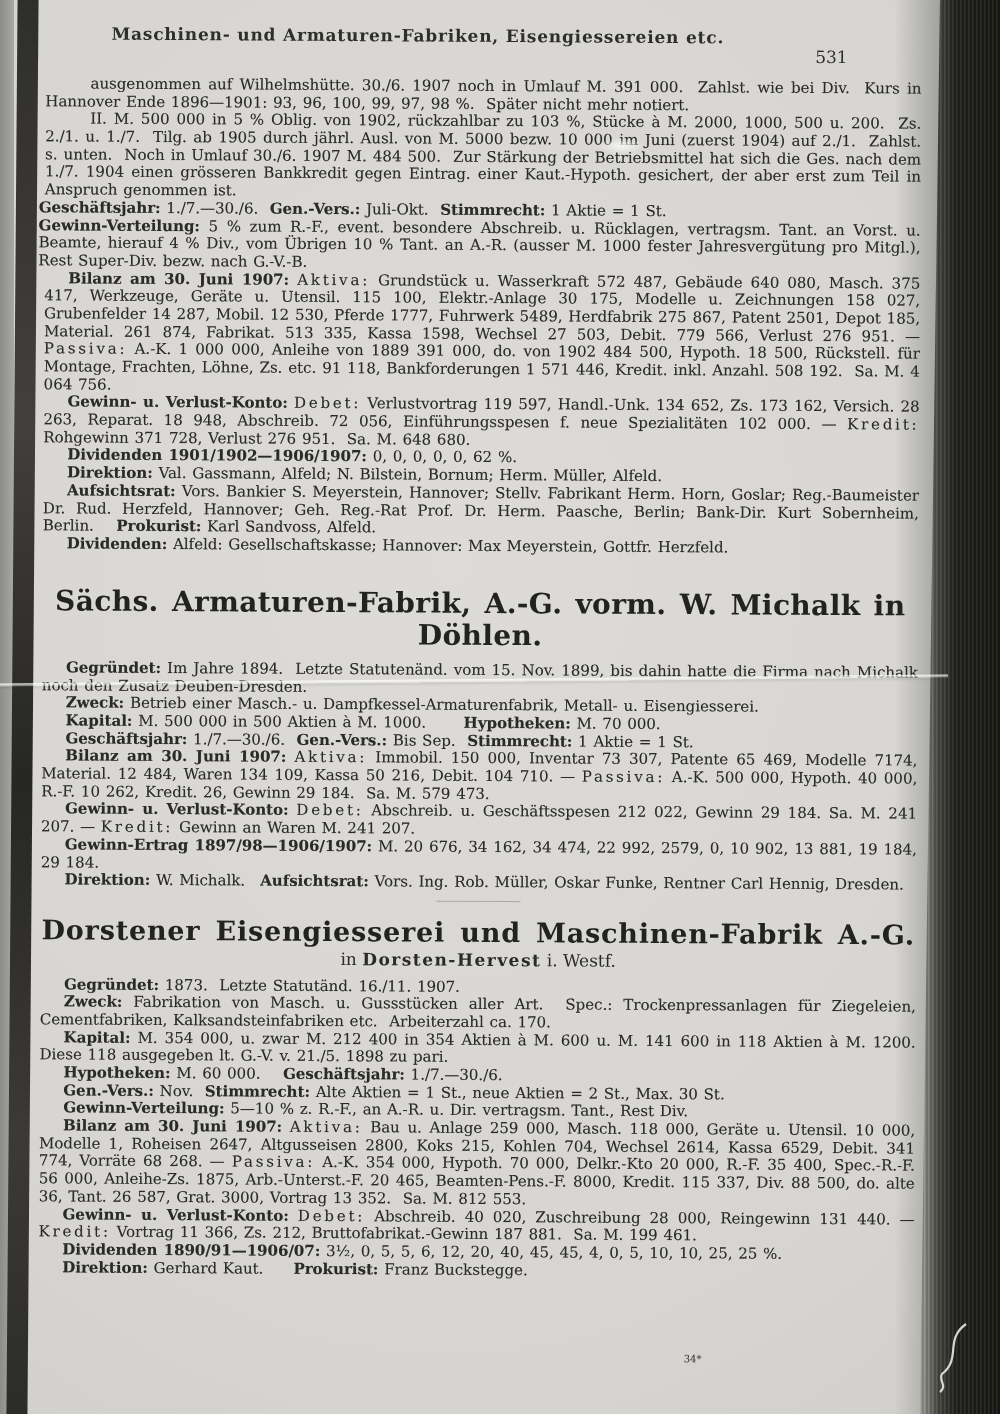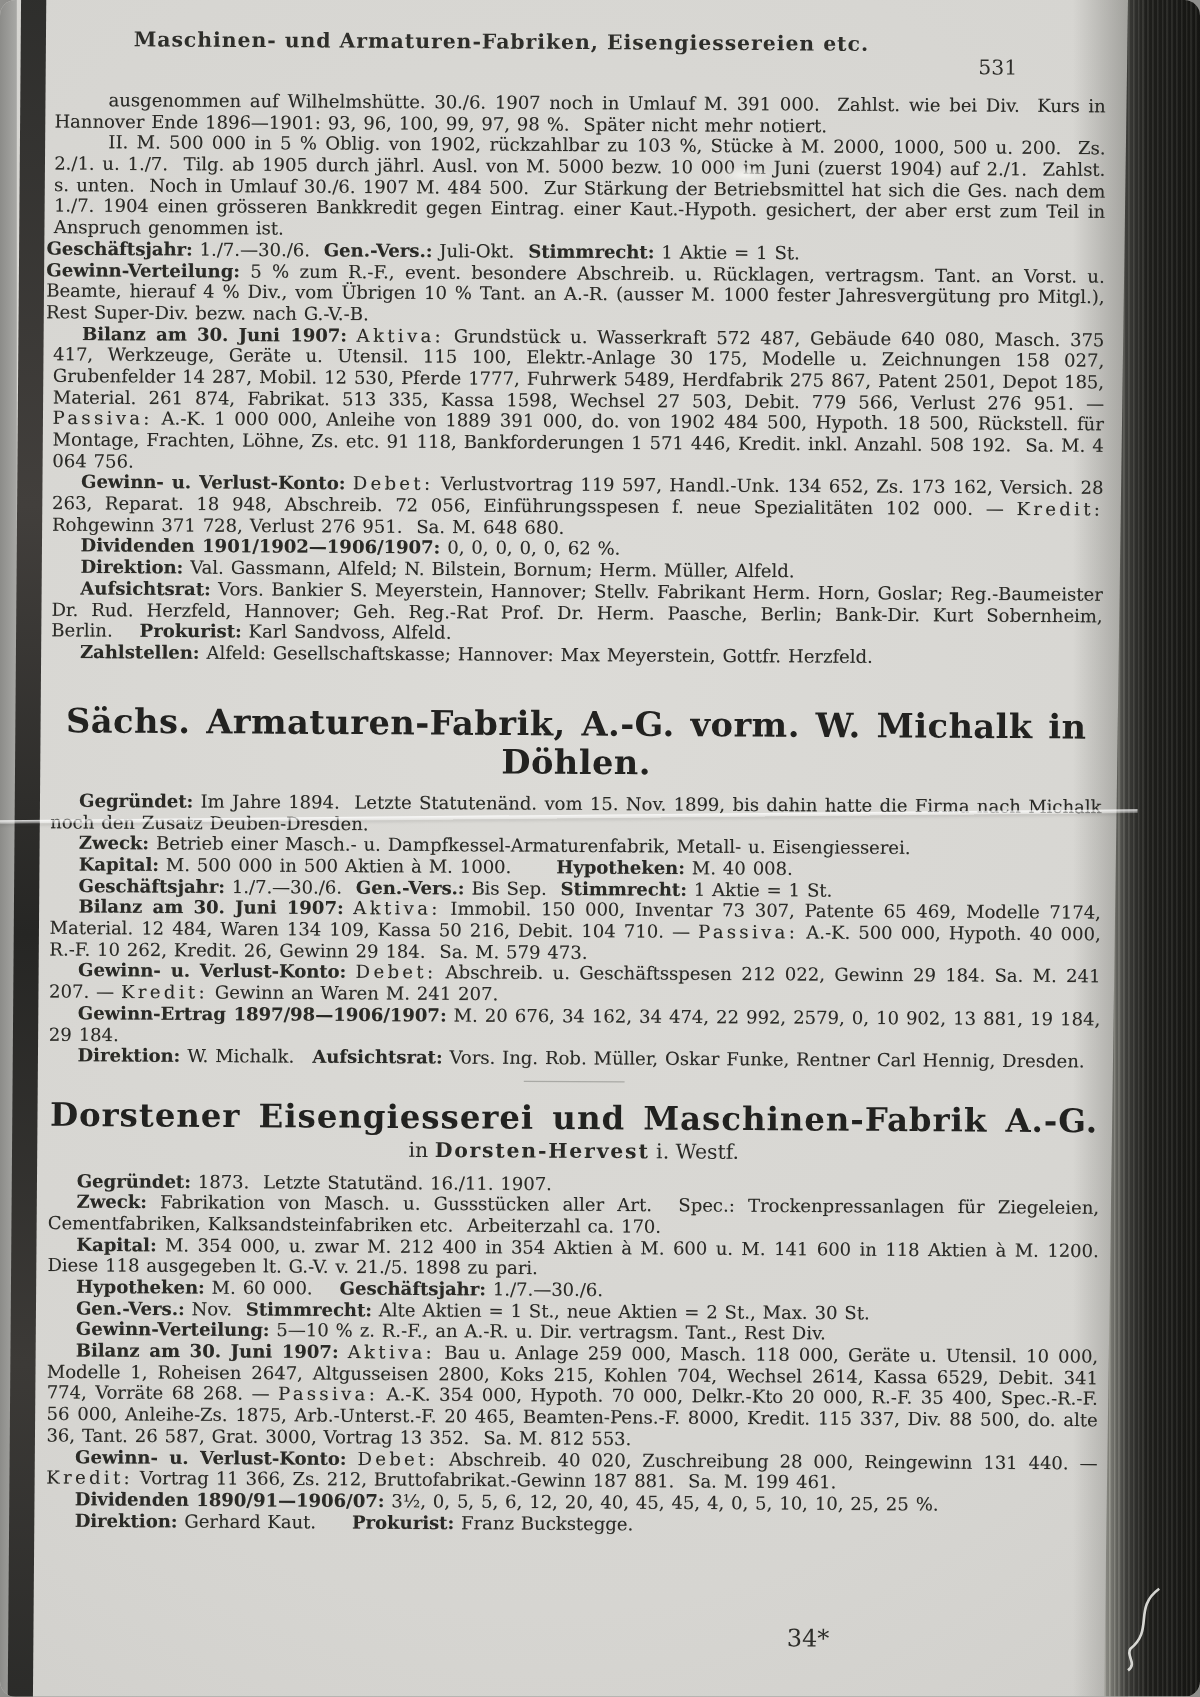--- a/index.html
+++ b/index.html
@@ -1,18 +1,18 @@
 <!DOCTYPE html>
 <html><head>
 <meta charset="utf-8">
 <style>
   html,body{margin:0;padding:0;background:#8f8f8c;}
   .scan{position:relative;width:1000px;height:1414px;overflow:hidden;
         background:radial-gradient(120% 100% at 45% 40%, #dcdbd7 0%, #d6d5d1 55%, #c9c8c4 100%);
-        font-family:"DejaVu Serif","Liberation Serif",serif;color:#2a2a26;border-radius:13px;}
+        font-family:"DejaVu Serif","Liberation Serif",serif;color:#2a2a26;}
   
   .edge-left-outer{position:absolute;left:0;top:0;bottom:0;width:14px;
         background:linear-gradient(90deg,#8c8c89,#a8a8a5);}
   .edge-left-strip{position:absolute;left:12px;top:-8px;bottom:-8px;width:21px;
         background:linear-gradient(180deg,#2e2e2c,#423f3c 30%,#262624 55%,#3c3a37 80%,#2b2b29);
         transform:rotate(0.45deg);}
   
   .edge-right{position:absolute;right:0;top:0;bottom:0;width:84px;
         background:
           repeating-linear-gradient(90deg, rgba(225,225,218,0.07) 0 1px, rgba(0,0,0,0.16) 2px 4px),
@@ -40,21 +40,21 @@
   .para.entry{text-indent:1.6em;}
   .para.label{text-indent:0;margin-left:-6px;}
   .para b{font-weight:700;}
   .sperr{letter-spacing:2.8px;margin-top:33px;}
   h2,h3{font-weight:700;text-align:center;color:#222220;}
   .h-sec2{font-size:28px;margin:32px 0 10px;letter-spacing:0.4px;word-spacing:3px;line-height:1.15;}
   .h-sec3{font-size:27px;margin:16px 0 2px;letter-spacing:0.8px;word-spacing:5px;line-height:1.1;}
   .subheading{text-align:center;font-size:17px;margin:0 0 9px;white-space:pre-wrap;}
   .subheading b{letter-spacing:1.5px;}
   .divider{width:84px;border-top:1px solid #a9a9a5;margin:9px auto 0;}
-  .footer-mark{position:absolute;left:664px;top:1352px;font-size:20px;color:#2e2e2a;}
+  .footer-mark{position:absolute;left:692px;top:1352px;font-size:10px;color:#2e2e2a;}
 </style>
 </head>
 <body>
 
 <div class="scan">
   <div class="edge-left-outer"></div>
   <div class="edge-left-strip"></div>
   <div class="edge-right-soft"></div>
   <div class="edge-right"></div>
   <div class="spot"></div>
@@ -70,30 +70,30 @@
         <div>
             <p class="para plain"><span>ausgenommen auf Wilhelmshütte. 30./6. 1907 noch in Umlauf M. 391 000.  Zahlst. wie bei Div.  Kurs in Hannover Ende 1896—1901: 93, 96, 100, 99, 97, 98 %.  Später nicht mehr notiert.</span></p>
             <p class="para plain"><span>II. M. 500 000 in 5 % Oblig. von 1902, rückzahlbar zu 103 %, Stücke à M. 2000, 1000, 500 u. 200.  Zs. 2./1. u. 1./7.  Tilg. ab 1905 durch jährl. Ausl. von M. 5000 bezw. 10 000 im Juni (zuerst 1904) auf 2./1.  Zahlst. s. unten.  Noch in Umlauf 30./6. 1907 M. 484 500.  Zur Stärkung der Betriebsmittel hat sich die Ges. nach dem 1./7. 1904 einen grösseren Bankkredit gegen Eintrag. einer Kaut.-Hypoth. gesichert, der aber erst zum Teil in Anspruch genommen ist.</span></p>
             <p class="para label"><b>Geschäftsjahr:</b><span> 1./7.—30./6.  </span><b>Gen.-Vers.:</b><span> Juli-Okt.  </span><b>Stimmrecht:</b><span> 1 Aktie = 1 St.</span></p>
             <p class="para label"><b>Gewinn-Verteilung:</b><span> 5 % zum R.-F., event. besondere Abschreib. u. Rücklagen, vertragsm. Tant. an Vorst. u. Beamte, hierauf 4 % Div., vom Übrigen 10 % Tant. an A.-R. (ausser M. 1000 fester Jahresvergütung pro Mitgl.), Rest Super-Div. bezw. nach G.-V.-B.</span></p>
             <p class="para entry"><b>Bilanz am 30. Juni 1907:</b><span> </span><span class="sperr">Aktiva:</span><span> Grundstück u. Wasserkraft 572 487, Gebäude 640 080, Masch. 375 417, Werkzeuge, Geräte u. Utensil. 115 100, Elektr.-Anlage 30 175, Modelle u. Zeichnungen 158 027, Grubenfelder 14 287, Mobil. 12 530, Pferde 1777, Fuhrwerk 5489, Herdfabrik 275 867, Patent 2501, Depot 185, Material. 261 874, Fabrikat. 513 335, Kassa 1598, Wechsel 27 503, Debit. 779 566, Verlust 276 951. — </span><span class="sperr">Passiva:</span><span> A.-K. 1 000 000, Anleihe von 1889 391 000, do. von 1902 484 500, Hypoth. 18 500, Rückstell. für Montage, Frachten, Löhne, Zs. etc. 91 118, Bankforderungen 1 571 446, Kredit. inkl. Anzahl. 508 192.  Sa. M. 4 064 756.</span></p>
             <p class="para entry"><b>Gewinn- u. Verlust-Konto:</b><span> </span><span class="sperr">Debet:</span><span> Verlustvortrag 119 597, Handl.-Unk. 134 652, Zs. 173 162, Versich. 28 263, Reparat. 18 948, Abschreib. 72 056, Einführungsspesen f. neue Spezialitäten 102 000. — </span><span class="sperr">Kredit:</span><span> Rohgewinn 371 728, Verlust 276 951.  Sa. M. 648 680.</span></p>
             <p class="para entry"><b>Dividenden 1901/1902—1906/1907:</b><span> 0, 0, 0, 0, 0, 62 %.</span></p>
             <p class="para entry"><b>Direktion:</b><span> Val. Gassmann, Alfeld; N. Bilstein, Bornum; Herm. Müller, Alfeld.</span></p>
             <p class="para entry"><b>Aufsichtsrat:</b><span> Vors. Bankier S. Meyerstein, Hannover; Stellv. Fabrikant Herm. Horn, Goslar; Reg.-Baumeister Dr. Rud. Herzfeld, Hannover; Geh. Reg.-Rat Prof. Dr. Herm. Paasche, Berlin; Bank-Dir. Kurt Sobernheim, Berlin.  </span><b>Prokurist:</b><span> Karl Sandvoss, Alfeld.</span></p>
-            <p class="para entry"><b>Zahlstellen:</b><span> Alfeld: Gesellschaftskasse; Hannover: Max Meyerstein, Gottfr. Herzfeld.</span></p>
+            <p class="para entry"><b>Dividenden:</b><span> Alfeld: Gesellschaftskasse; Hannover: Max Meyerstein, Gottfr. Herzfeld.</span></p>
           </div>
       </section>
 
       <section>
         <h2 class="h-sec2">Sächs. Armaturen-Fabrik, A.-G. vorm. W. Michalk in Döhlen.</h2>
         <div>
             <p class="para entry"><b>Gegründet:</b><span> Im Jahre 1894.  Letzte Statutenänd. vom 15. Nov. 1899, bis dahin hatte die Firma nach Michalk noch den Zusatz Deuben-Dresden.</span></p>
             <p class="para entry"><b>Zweck:</b><span> Betrieb einer Masch.- u. Dampfkessel-Armaturenfabrik, Metall- u. Eisengiesserei.</span></p>
-            <p class="para entry"><b>Kapital:</b><span> M. 500 000 in 500 Aktien à M. 1000.   </span><b>Hypotheken:</b><span> M. 40 008.</span></p>
+            <p class="para entry"><b>Kapital:</b><span> M. 500 000 in 500 Aktien à M. 1000.   </span><b>Hypotheken:</b><span> M. 70 000.</span></p>
             <p class="para entry"><b>Geschäftsjahr:</b><span> 1./7.—30./6.  </span><b>Gen.-Vers.:</b><span> Bis Sep.  </span><b>Stimmrecht:</b><span> 1 Aktie = 1 St.</span></p>
             <p class="para entry"><b>Bilanz am 30. Juni 1907:</b><span> </span><span class="sperr">Aktiva:</span><span> Immobil. 150 000, Inventar 73 307, Patente 65 469, Modelle 7174, Material. 12 484, Waren 134 109, Kassa 50 216, Debit. 104 710. — </span><span class="sperr">Passiva:</span><span> A.-K. 500 000, Hypoth. 40 000, R.-F. 10 262, Kredit. 26, Gewinn 29 184.  Sa. M. 579 473.</span></p>
             <p class="para entry"><b>Gewinn- u. Verlust-Konto:</b><span> </span><span class="sperr">Debet:</span><span> Abschreib. u. Geschäftsspesen 212 022, Gewinn 29 184. Sa. M. 241 207. — </span><span class="sperr">Kredit:</span><span> Gewinn an Waren M. 241 207.</span></p>
             <p class="para entry"><b>Gewinn-Ertrag 1897/98—1906/1907:</b><span> M. 20 676, 34 162, 34 474, 22 992, 2579, 0, 10 902, 13 881, 19 184, 29 184.</span></p>
             <p class="para entry"><b>Direktion:</b><span> W. Michalk. </span><b>Aufsichtsrat:</b><span> Vors. Ing. Rob. Müller, Oskar Funke, Rentner Carl Hennig, Dresden.</span></p>
           </div>
       </section>
 
       <div class="divider"></div>
 

